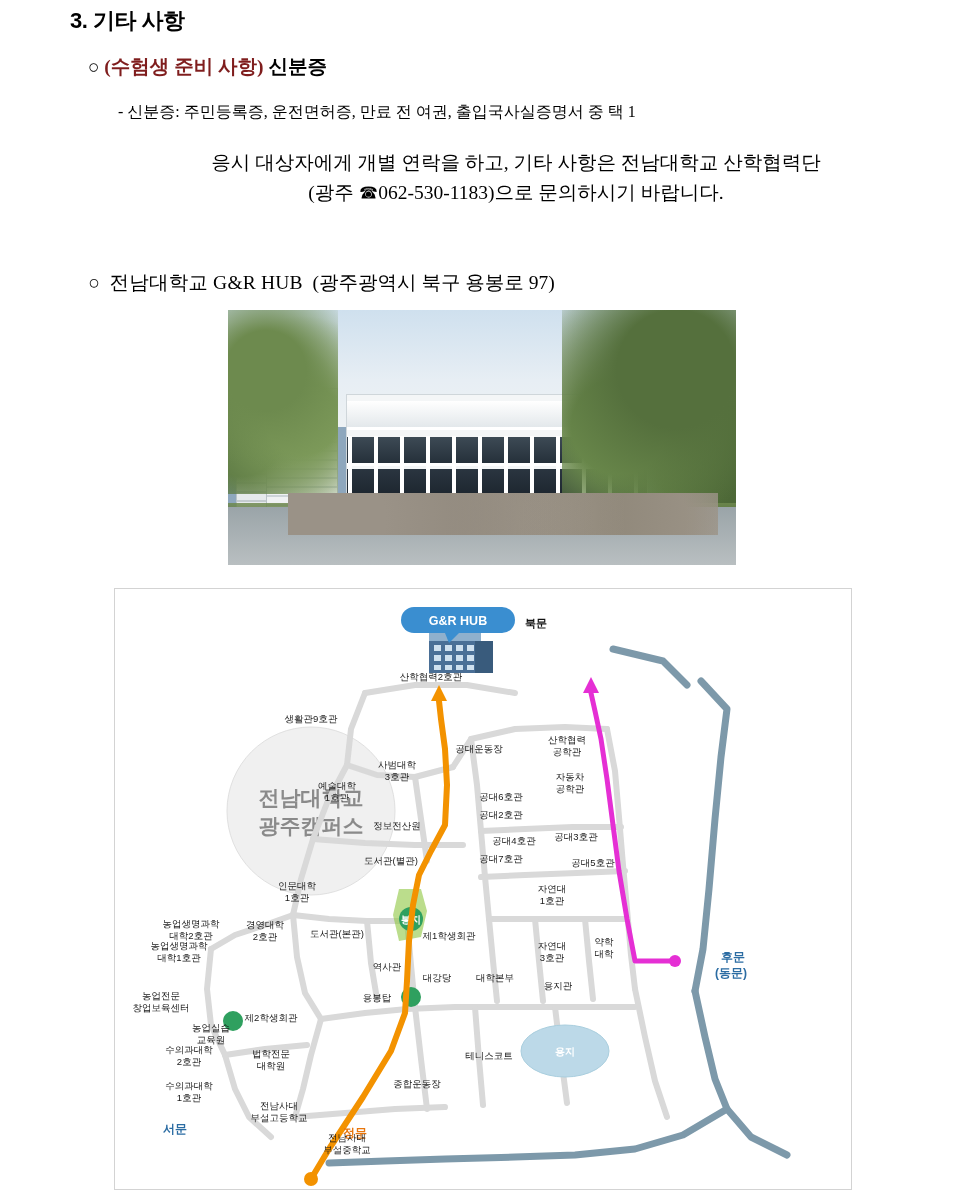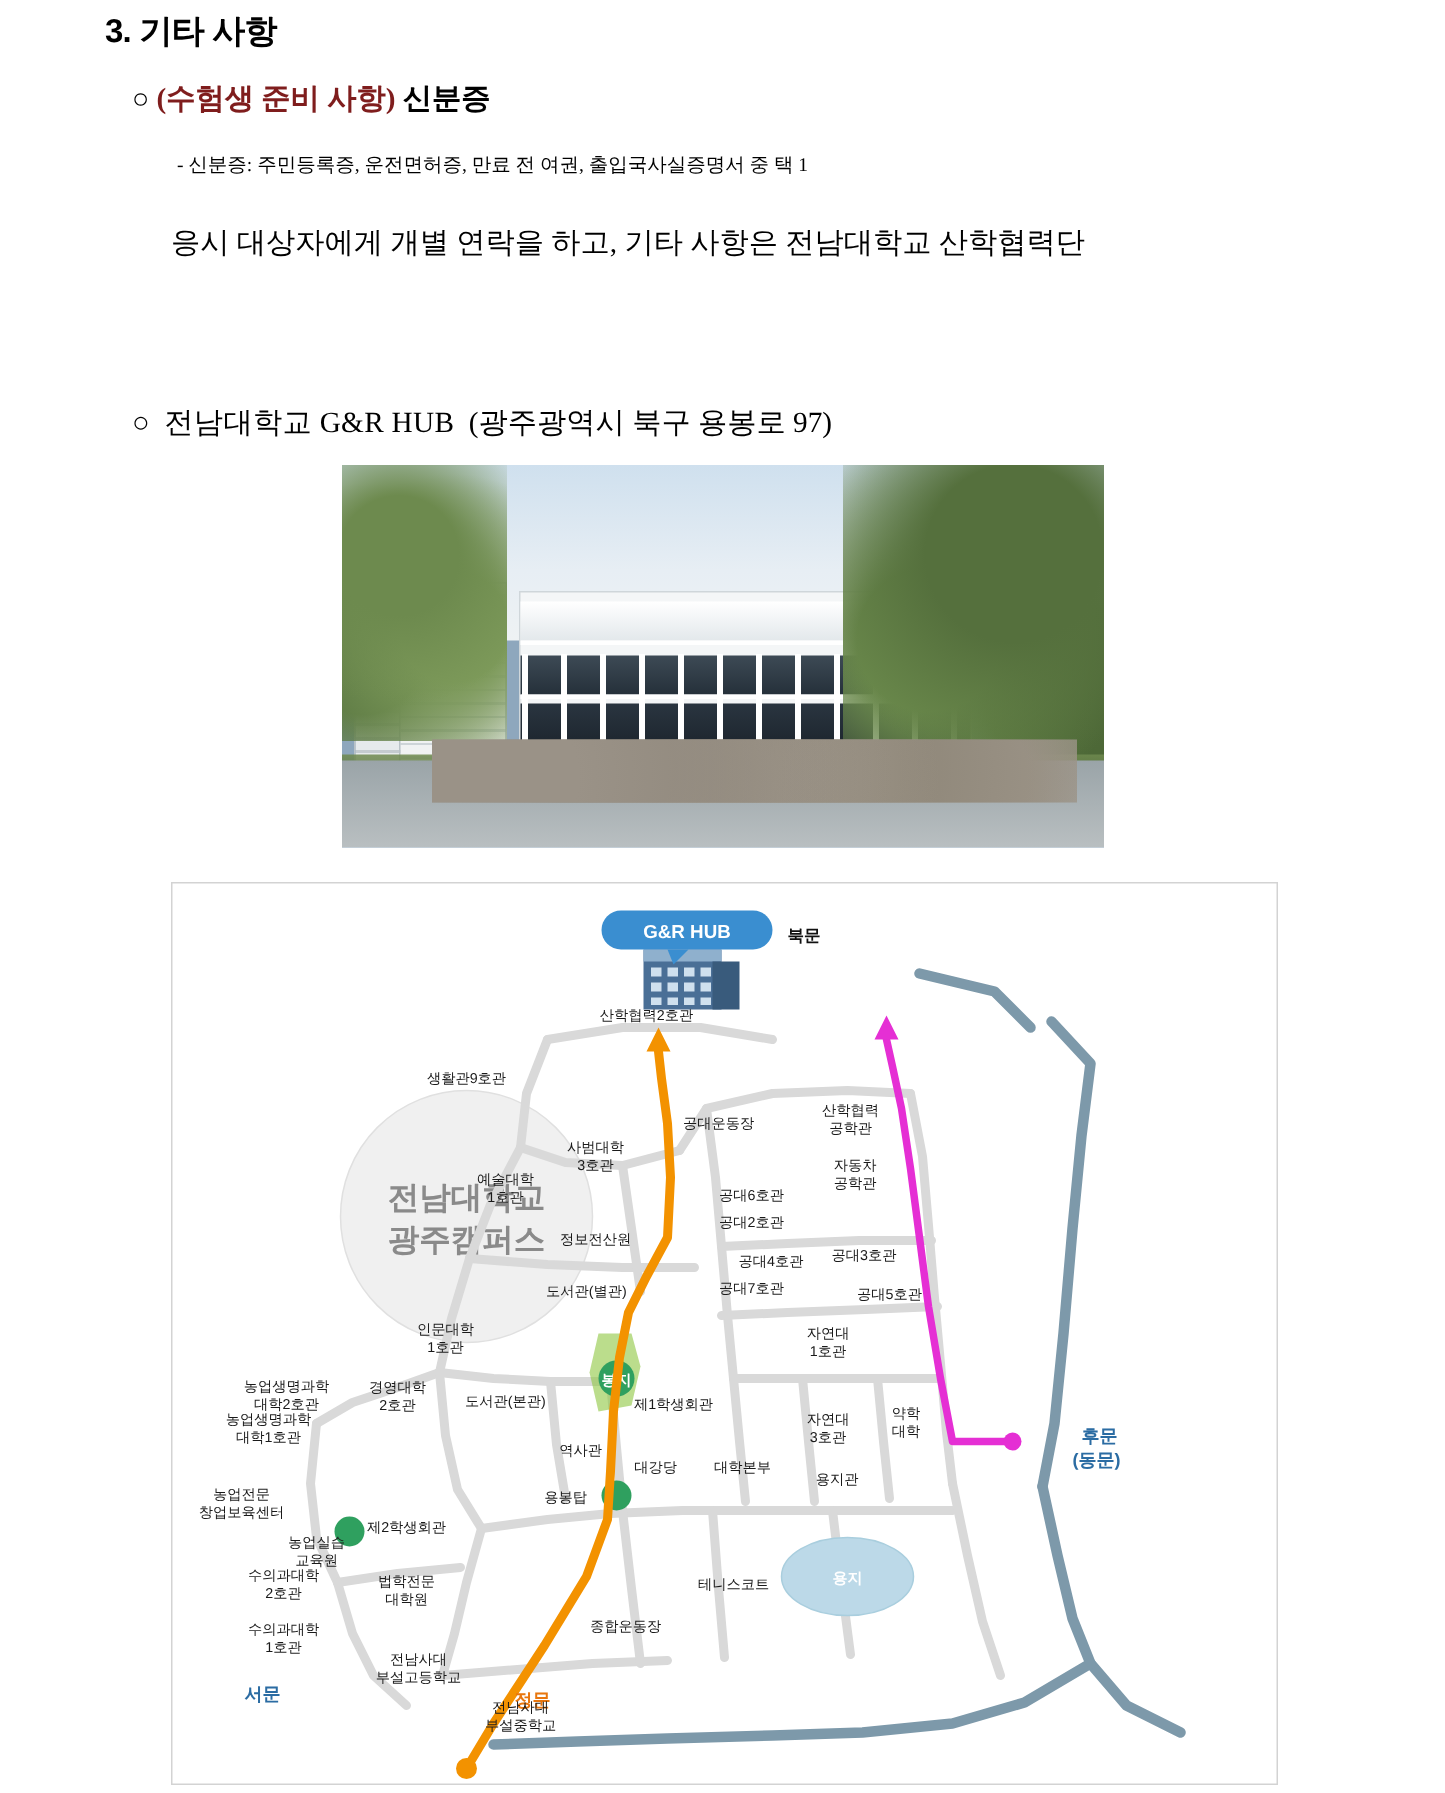--- a/index.html
+++ b/index.html
@@ -43,30 +43,30 @@
   .b1 .red {
     color: #7f1d1d;
     font-weight: bold;
     text-align: center;
   }
   .b1 .blk { font-weight: bold; }
 
   .b2 {
     left: 118px;
     top: 100px;
-    font-size: 13px;
+    font-size: 16px;
   }
 
   .b3 {
     left: 88px;
     top: 148px;
     width: 830px;
   }
   .b3 .line { display: block; white-space: nowrap; }
-  .b3 .indent { padding-left: 26px; }
+  .b3 .indent { padding-left: 26px; text-align: center; }
 
   .b4 {
     left: 88px;
     top: 268px;
     font-size: 19.5px;
   }
   .b4 .title { letter-spacing: 0.2px; margin-top: 48px; }
 
   
   .photo {
@@ -207,20 +207,21 @@
   <div class="bullet-row b1">
     <span class="marker">○</span>
     <span class="red">(수험생 준비 사항)</span>
     <span class="blk">신분증</span>
   </div>
 
   <div class="bullet-row b2">- 신분증: 주민등록증, 운전면허증, 만료 전 여권, 출입국사실증명서 중 택 1</div>
 
   <div class="bullet-row b3">
     <span class="line indent">응시 대상자에게 개별 연락을 하고, 기타 사항은 전남대학교 산학협력단</span>
+    <span class="line indent">(광주 ☎062-530-1183)으로 문의하시기 바랍니다.</span>
   </div>
 
   <div class="bullet-row b4">
     <span>○</span>&nbsp;
     <span class="title">전남대학교 G&amp;R HUB</span>&nbsp;
     <span>(광주광역시 북구 용봉로 97)</span>
   </div>
 
   <div class="photo">
     <div class="sky"></div>

